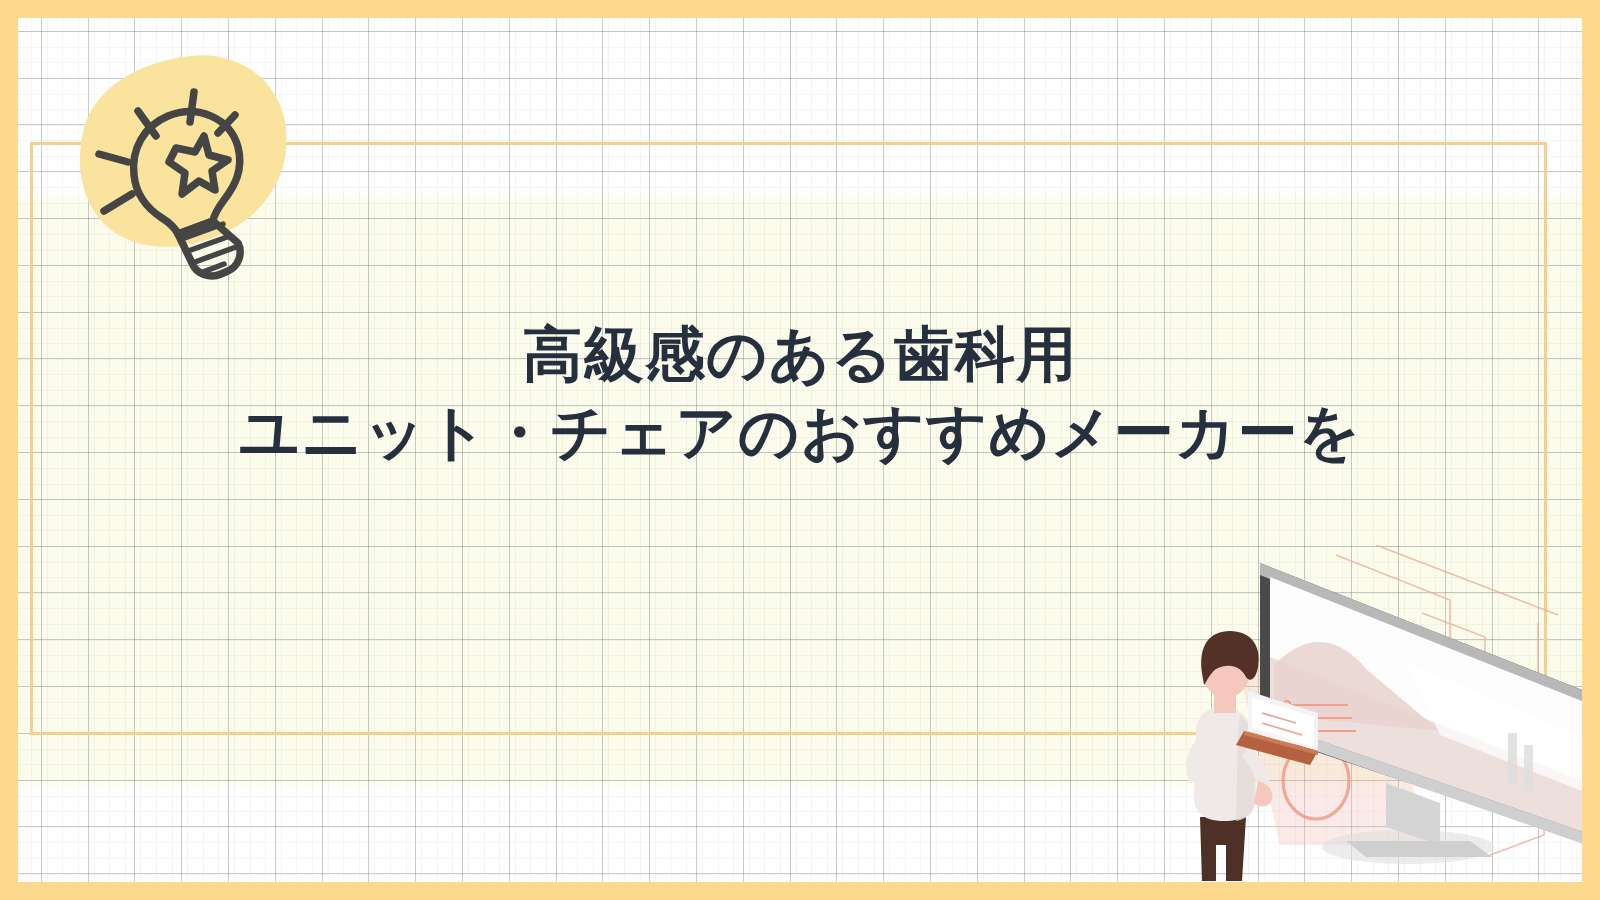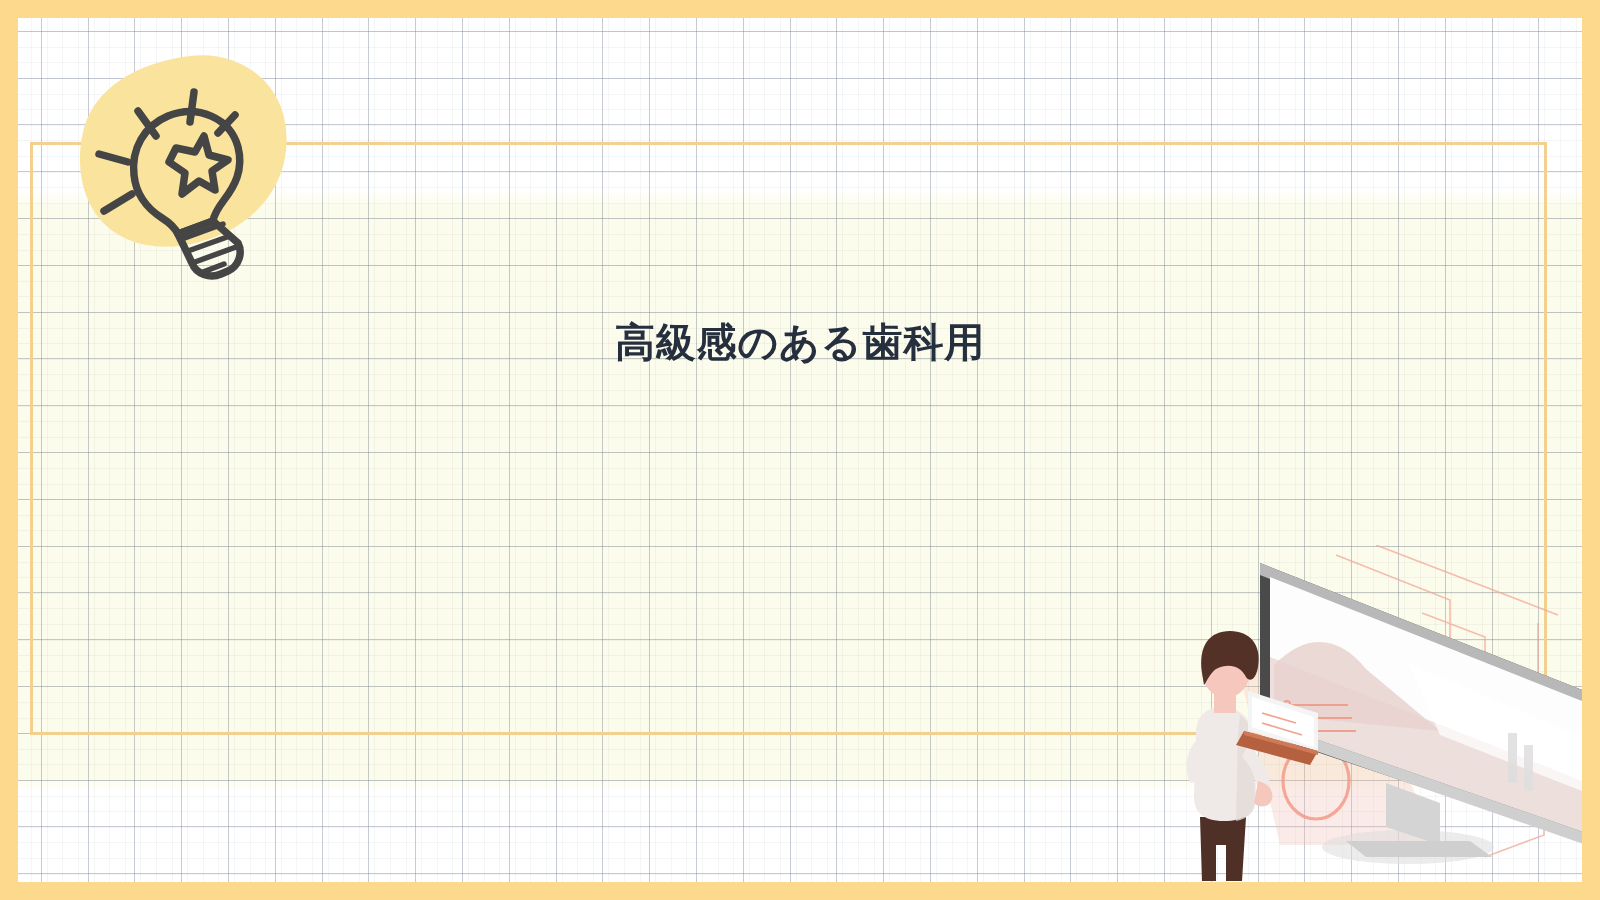--- a/index.html
+++ b/index.html
@@ -62,21 +62,21 @@
     position:absolute;left:72px;top:48px;width:230px;height:232px;
   }
   .bulb-badge svg{display:block;width:100%;height:100%;overflow:visible;}
 
   
   .title-block{
     position:absolute;left:60px;top:316px;width:1480px;
     text-align:center;
     color:#262f3e;
     font-weight:bold;
-    font-size:40px;
+    font-size:60px;
     line-height:1.30;
     letter-spacing:.02em;
     white-space:nowrap;
   }
   .title-line{display:block;}
 
   
   .illo{
     position:absolute;left:1140px;top:545px;width:460px;height:345px;
   }
@@ -121,20 +121,21 @@
         <path d="M122 44 L118 74"></path>
         <path d="M163 67 L146 85"></path>
         <path d="M27 106 L56 114"></path>
         <path d="M32 163 L60 146"></path>
       </g>
     </svg>
   </div>
 
   <div class="title-block">
     <span class="title-line">高級感のある歯科用</span>
+    <span class="title-line">ユニット・チェアのおすすめメーカーを</span>
   </div>
 
   <div class="illo">
     <svg viewBox="0 0 460 345" xmlns="http://www.w3.org/2000/svg">
       <defs>
         <clipPath id="clipCanvas">
             <rect x="0" y="0" width="460" height="337"></rect>
           </clipPath>
       </defs>
       <g clip-path="url(#clipCanvas)">

